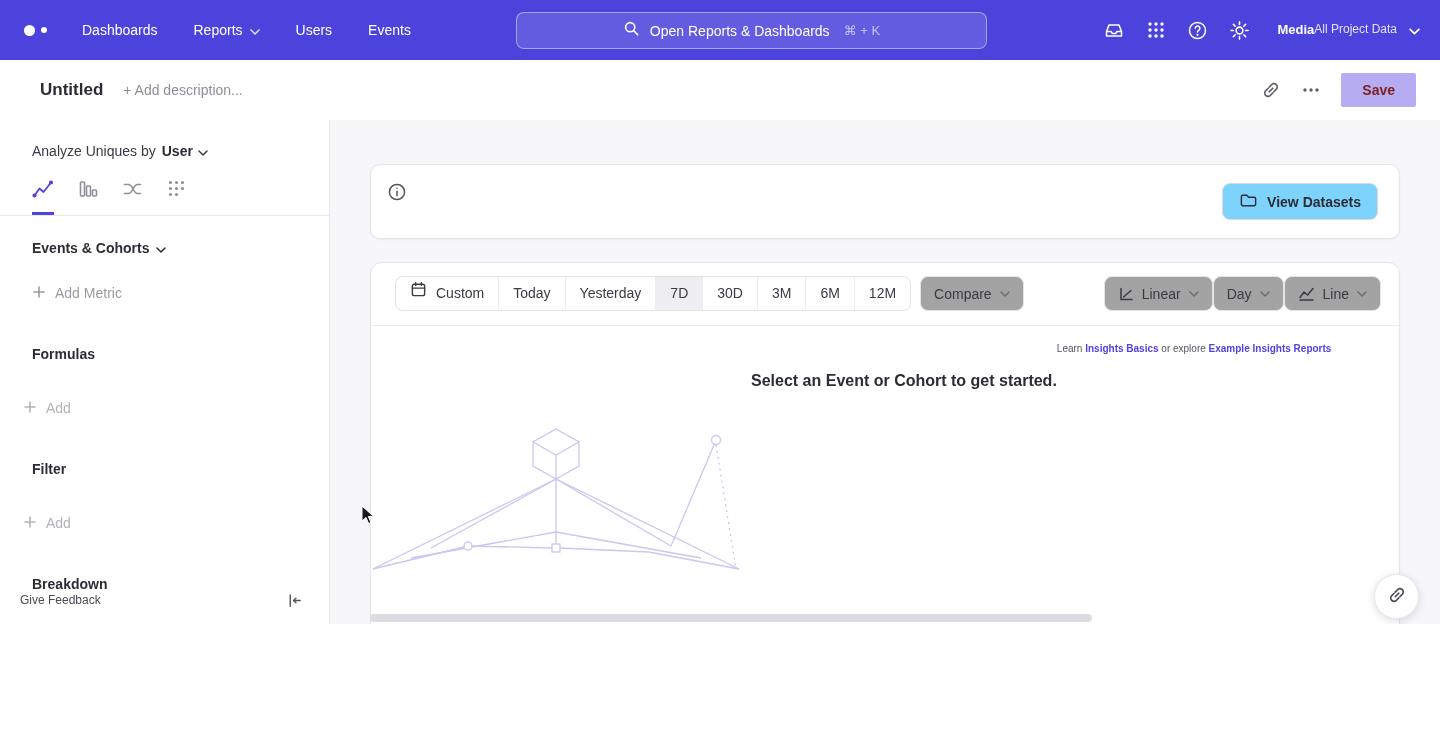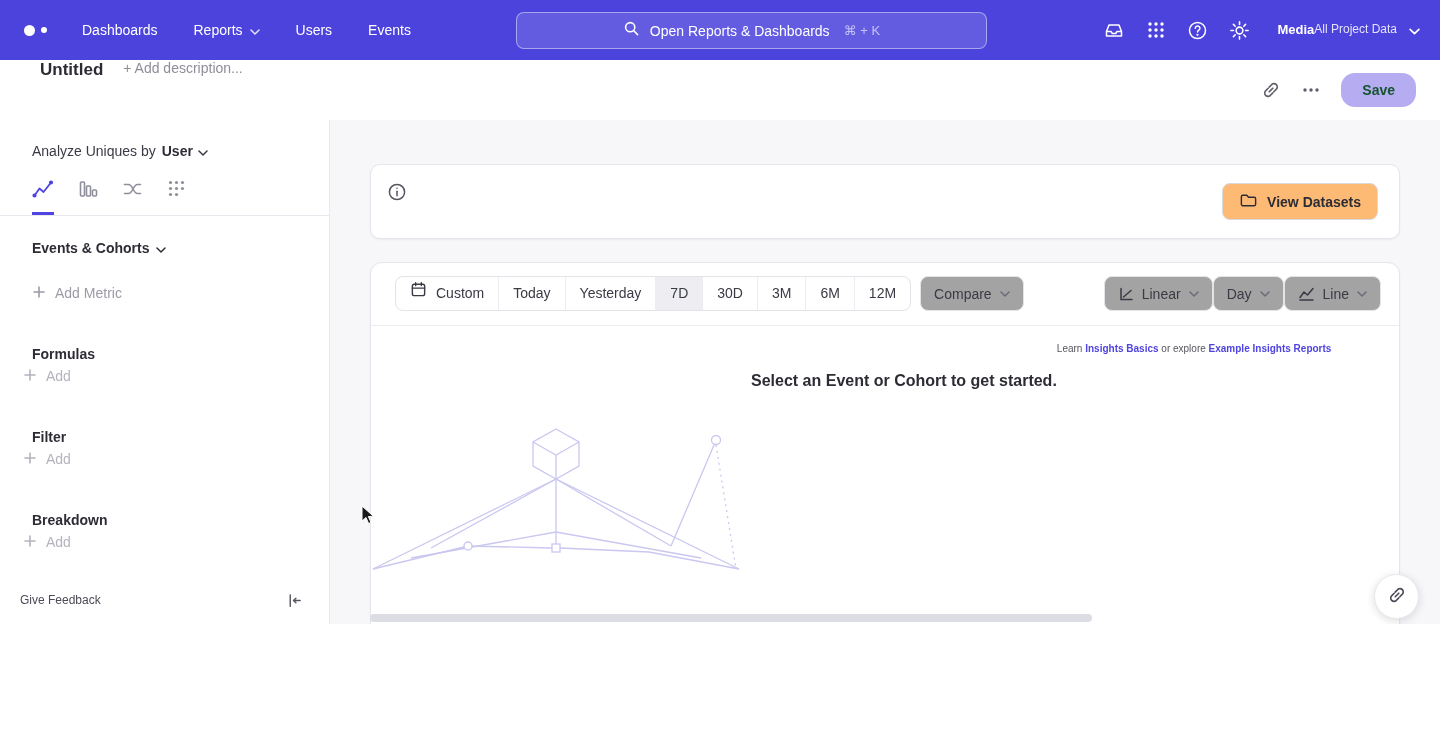--- a/index.html
+++ b/index.html
@@ -19,54 +19,54 @@
   .nav-search .ph { font-size:14px; color:#fff; }
   .nav-search .sc { font-size:13px; color:rgba(255,255,255,.62); margin-left:4px; }
   .nav-right { position:absolute; right:20px; top:0; height:60px; display:flex; align-items:center; gap:21px; }
   .nav-icon { color:#fff; display:flex; align-items:center; cursor:pointer; }
   .project-switch { display:flex; align-items:center; gap:12px; cursor:pointer; margin-left:6px; }
   .project-text { display:flex; flex-direction:row; line-height:1.3; }
   .project-name { font-size:13px; font-weight:700; }
   .project-scope { font-size:12px; color:rgba(255,255,255,.85); }
 
   
-  .report-header { position:absolute; left:0; top:60px; right:0; height:60px; background:#fff; display:flex; padding:0 24px; z-index:20; }
+  .report-header { position:absolute; left:0; top:60px; right:0; height:60px; background:#fff; display:flex; align-items:center; padding:0 24px; z-index:20; }
   .report-title { font-size:17px; font-weight:700; color:#2c2c35; margin-left:16px; cursor:text; }
   .report-desc { font-size:14px; color:#8e8e99; margin-left:20px; cursor:text; }
   .rh-right { margin-left:auto; display:flex; align-items:center; gap:20px; }
   .rh-icon { color:#5f5f6b; display:flex; cursor:pointer; }
-  .save-btn { background:#B5ACF2; color:#14532d; border:none; border-radius:14px; font-size:14px; font-weight:600; padding:9px 21px; cursor:pointer; font-family:inherit; }
+  .save-btn { background:#B5ACF2; color:#7f1d1d; border:none; border-radius:2px; font-size:14px; font-weight:600; padding:9px 21px; cursor:pointer; font-family:inherit; }
 
   
   .sidebar { position:absolute; left:0; top:120px; bottom:0; width:330px; background:#fff; border-right:1px solid #e8e8ee; z-index:10; }
   .analyze-row { display:flex; align-items:center; gap:6px; padding:23px 0 0 32px; font-size:14px; color:#3a3a44; }
   .analyze-value { display:flex; align-items:center; gap:5px; font-weight:700; cursor:pointer; color:#2c2c35; }
   .metric-tabs { display:flex; gap:24px; padding:20px 0 0 32px; border-bottom:1px solid #e8e8ee; }
   .mtab { padding-bottom:9px; border-bottom:3px solid transparent; color:#8f8f9b; cursor:pointer; display:flex; }
   .mtab.active { color:#4F44E0; border-bottom-color:#4F44E0; }
   .side-section { display:flex; align-items:center; gap:7px; font-size:14px; font-weight:700; color:#2c2c35; padding-left:32px; }
   .sec-events { margin-top:24px; cursor:pointer; }
   .add-row { display:flex; align-items:center; gap:10px; font-size:14px; padding-left:33px; cursor:pointer; }
   .add-metric { color:#9b9ba6; margin-top:29px; }
   .add-dim { color:#b3b3bd; }
   .lbl-formulas { margin-top:45px; }
-  .gap16 { margin-top:6px;padding-left:24px; }
+  .gap16 { margin-top:38px;padding-left:24px; }
   .gap45 { margin-top:45px; }
   .sidebar-footer { position:absolute; left:0; right:0; bottom:0; height:42px; display:flex; align-items:center; justify-content:space-between; padding:0 26px 6px 20px; }
   .feedback { font-size:12px; color:#4a4a55; cursor:pointer; }
   .collapse-btn { color:#55555f; display:flex; cursor:pointer; }
 
   
   .main { position:absolute; left:330px; top:120px; right:0; bottom:0; background:#f7f7fa; overflow:hidden; }
   .welcome-card { position:absolute; left:40px; right:40px; top:44px; height:75px; background:#fff; border:1px solid #e5e5eb; border-radius:10px; box-shadow:0 1px 2px rgba(20,20,43,.05); display:flex; align-items:center; padding:0 21px 0 16px; }
   .info-icon { color:#55555f; display:flex; margin-right:11px; align-self:flex-start; margin-top:17px; }
   .welcome-text { display:flex; flex-direction:column; gap:4px; padding-top:13px; align-self:flex-start; }
   .welcome-title { font-size:15px; font-weight:700; color:#2c2c35; }
   .welcome-sub { font-size:14px; color:#55555f; }
-  .view-datasets { margin-left:auto; display:flex; align-items:center; gap:9px; height:37px; padding:0 16px; background:#fdba74; border:1px solid #d9d9e0; border-radius:8px; font-size:14px; font-weight:600; color:#2c2c35; cursor:pointer; font-family:inherit; }
+  .view-datasets { margin-left:auto; display:flex; align-items:center; gap:9px; height:37px; padding:0 16px; background:#7dd3fc; border:1px solid #d9d9e0; border-radius:8px; font-size:14px; font-weight:600; color:#2c2c35; cursor:pointer; font-family:inherit; }
 
   .chart-card { position:absolute; left:40px; right:40px; top:142px; height:640px; background:#fff; border:1px solid #e5e5eb; border-radius:12px; box-shadow:0 1px 2px rgba(20,20,43,.05); }
   .chart-toolbar { display:flex; align-items:center; padding:13px 18px 14px 24px; border-bottom:1px solid #ececf1; gap:9px; }
   .segmented { display:inline-flex; border:1px solid #e3e3e9; border-radius:8px; overflow:hidden; height:35px; background:#fff; }
   .segment { padding:0 14px; line-height:33px; font-size:14px; color:#3a3a44; cursor:pointer; border-left:1px solid #ececf1; white-space:nowrap; }
   .segment:first-child { border-left:none; }
   .segment.active { background:#ededf2; font-weight:500; }
   .segment-custom { display:flex; align-items:center; gap:9px; }
   .btn-outline { display:inline-flex; align-items:center; gap:8px; height:35px; padding:0 13px; border:1px solid #e3e3e9; border-radius:8px; background:#a3a3a3; font-size:14px; color:#3a3a44; font-weight:500; cursor:pointer; font-family:inherit; }
   .tb-right { margin-left:auto; display:flex; align-items:flex-end; }

